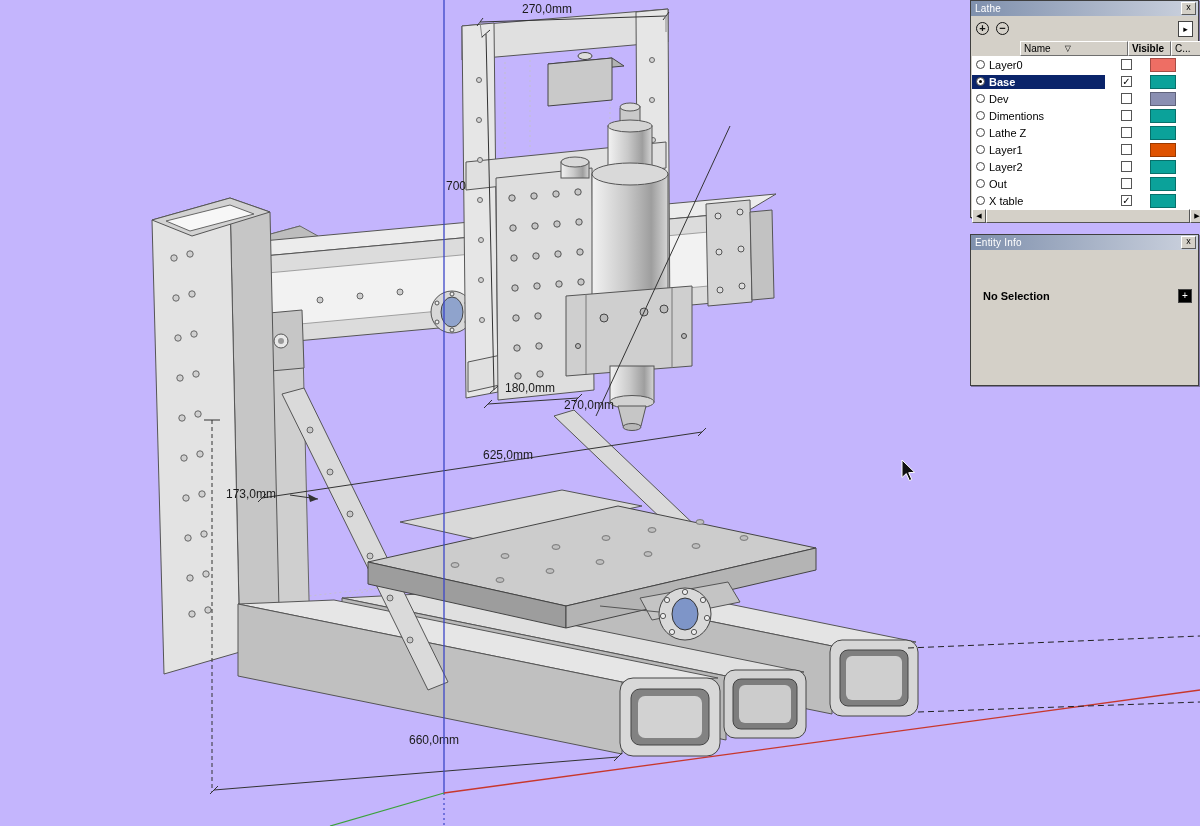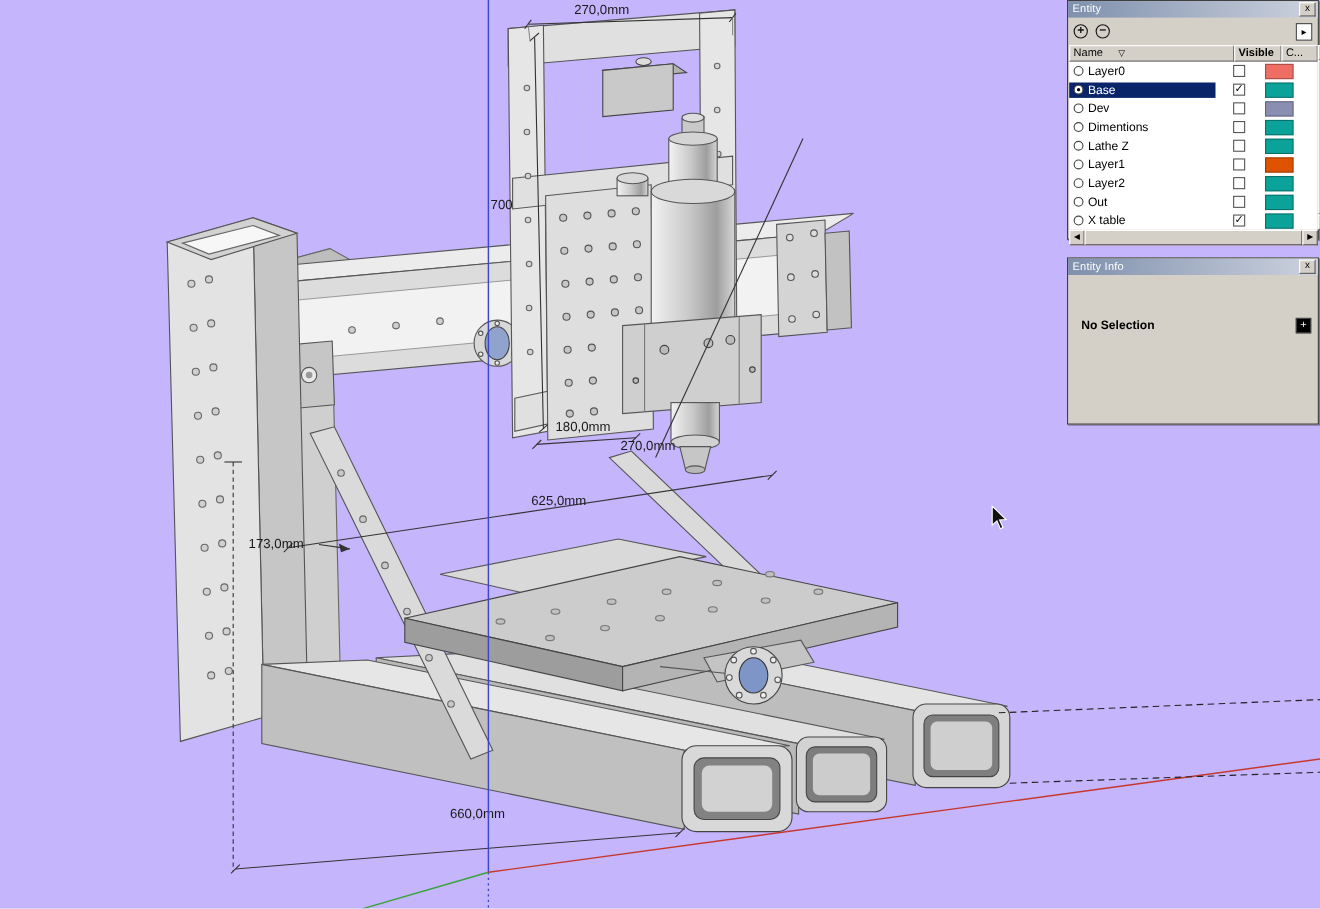--- a/index.html
+++ b/index.html
@@ -15,28 +15,28 @@
 
   
   .ltoolbar{height:21px;display:flex;align-items:center;gap:7px;padding:2px 5px;}
   .circle-btn{width:13px;height:13px;border:1.4px solid #111;border-radius:50%;display:flex;align-items:center;justify-content:center;font-size:11px;font-weight:bold;color:#111;line-height:1;background:#d4d0c8;box-sizing:border-box;}
   .menu-btn{margin-left:auto;width:13px;height:14px;background:#fff;border:1px solid #444;display:flex;align-items:center;justify-content:center;font-size:9px;color:#000;}
 
   .layers-grid{display:flex;padding:0 1px;}
   .layers-main{flex:1;}
   .lheader{display:flex;}
   .hcell{border:1px solid;border-color:#fff #6e6e6e #6e6e6e #fff;height:15px;font-size:10px;padding:1px 3px;box-sizing:border-box;background:#d4d0c8;white-space:nowrap;overflow:hidden;}
-  .hc-name{width:150px;display:flex;align-items:center;gap:14px;}
+  .hc-name{width:108px;display:flex;align-items:center;gap:14px;margin-left:48px;}
   .hc-vis{width:43px;font-weight:bold;}
   .hc-col{width:33px;}
   .sortglyph{font-size:8px;}
   .lrows{background:#fff;height:153px;}
   .lrow{display:flex;align-items:center;height:17px;font-size:11px;}
   .nm-cell{display:flex;align-items:center;width:133px;height:14px;box-sizing:border-box;}
-  .lrow.sel .nm-cell{background:#0a246a;color:#fff;}
+  .lrow.sel .nm-cell{background:#0a246a;color:#fff;font-weight:bold;}
   .radio{width:9px;height:9px;border-radius:50%;border:1px solid #444;background:#fff;margin:0 4px 0 4px;box-sizing:border-box;position:relative;flex:none;}
   .radio.on::after{content:"";position:absolute;inset:2px;border-radius:50%;background:#000;}
   .rname{white-space:nowrap;overflow:hidden;padding-top:1px;}
   .cell-vis{width:43px;display:flex;justify-content:center;}
   .cbx{width:11px;height:11px;background:#fff;border:1px solid #555;font-size:10px;line-height:10px;text-align:center;color:#000;box-sizing:border-box;}
   .cell-col{width:33px;display:flex;align-items:center;height:17px;}
   .swatch{width:26px;height:14px;margin-left:2px;border:1px solid rgba(0,0,0,.3);box-sizing:border-box;}
 
   .sbtn{height:14px;width:14px;border:1px solid;border-color:#fff #555 #555 #fff;background:#d4d0c8;font-size:7px;line-height:12px;text-align:center;color:#000;box-sizing:border-box;flex:none;}
   .vscroll{width:14px;height:168px;display:flex;flex-direction:column;background:#c9c5bc;}
@@ -333,21 +333,21 @@
     <line x1="444" y1="793" x2="1200" y2="690" stroke="#c8372c" stroke-width="1.3"></line>
     <line x1="908" y1="648" x2="1200" y2="636" stroke="#222" stroke-width="1" stroke-dasharray="6,4"></line>
     <line x1="918" y1="712" x2="1200" y2="702" stroke="#222" stroke-width="1" stroke-dasharray="6,4"></line>
   </g>
 
   <path d="M902,460 l0,17.5 l4.3,-3.9 l3.1,7 l2.4,-1.1 l-3.1,-6.8 l5.9,-0.4 z" fill="#111" stroke="#fff" stroke-width="1"></path>
 </svg>
 
 <div class="panel" style="top:0;height:218px;">
   <div class="titlebar">
-    <span class="title-text">Entity</span>
+    <span class="title-text">Lathe</span>
     <span class="close-btn">x</span>
   </div>
   <div class="ltoolbar">
     <span class="circle-btn">+</span>
     <span class="circle-btn">−</span>
     <span class="menu-btn">▸</span>
   </div>
   <div class="layers-grid">
     <div class="layers-main">
       <div class="lheader">

